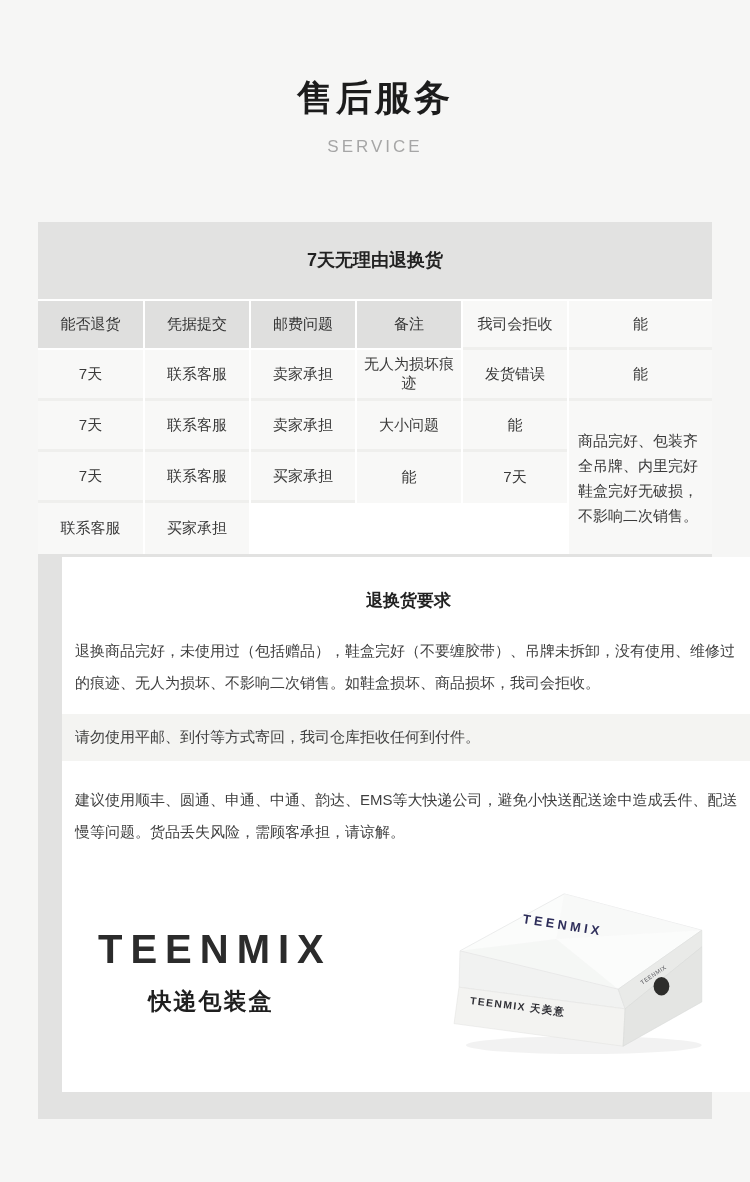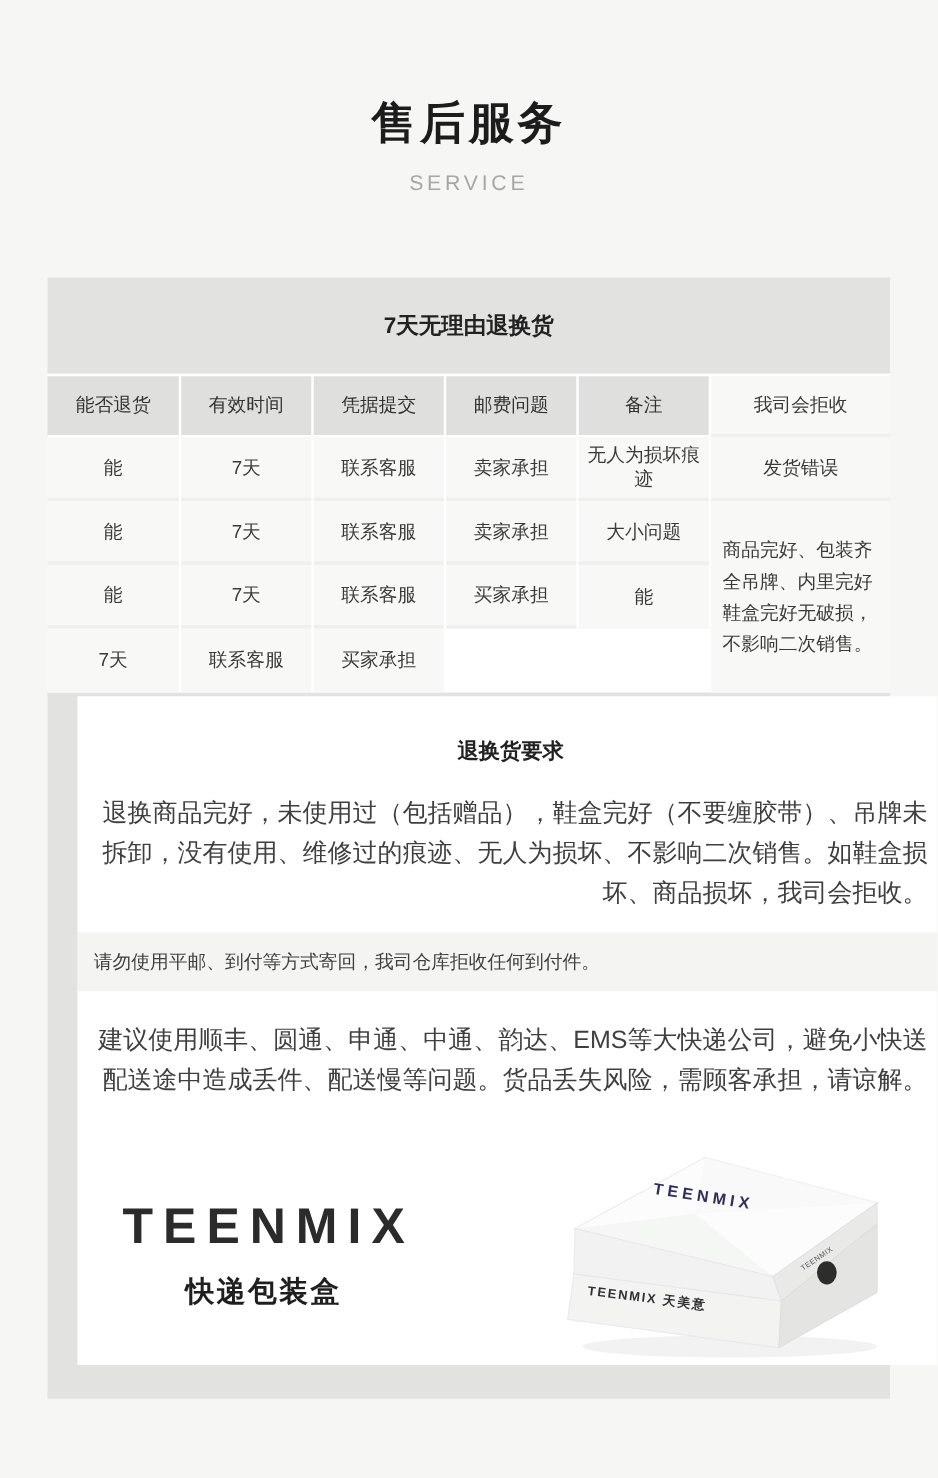--- a/index.html
+++ b/index.html
@@ -31,21 +31,21 @@
   .td { background:#f8f8f7; }
   .td.sep { border-bottom:3px solid #efefed; }
   .td.remark-merged {
     grid-column:6; grid-row:3 / span 3;
     justify-content:flex-start; text-align:left;
     padding:0 9px; line-height:25px;
   }
   
   .inner { margin:3px 24px 0; width:693px; height:535px; background:#ffffff; overflow:hidden; }
   .req-title { padding-top:32px; text-align:center; font-size:17px; font-weight:700; color:#222; }
-  .para { margin:23px 13px 0; font-size:20px; line-height:32px; color:#3f3f3f;text-align:right; }
+  .para { margin:23px 13px 0; font-size:15px; line-height:32px; color:#3f3f3f; }
   .notice { margin-top:15px; background:#f4f4f2; padding:14px 13px; font-size:15px; color:#3f3f3f; }
   
   .packaging { display:flex; align-items:center; justify-content:space-between; margin-top:38px; padding:0 42px 0 28px; }
   .brand-block { text-align:center; }
   .brand { font-size:40px; font-weight:600; color:#262626; letter-spacing:8px; padding-left:8px; color:#2b2b2b; }
   .brand-label { margin-top:14px; font-size:23px; font-weight:700; color:#1f1f1f; letter-spacing:2px; }
   .box-svg { width:278px; height:172px; display:block; }
 </style>
 </head>
 <body>
@@ -57,21 +57,20 @@
     <div class="hdr-sub">SERVICE</div>
   </div>
 
   <div class="panel">
 
     <div class="panel-title">7天无理由退换货</div>
 
     <div class="tbl">
 
       <div class="cell th">能否退货</div>
-      <div class="cell th">有效时间</div>
       <div class="cell th">凭据提交</div>
       <div class="cell th">邮费问题</div>
       <div class="cell th">备注</div>
 
       <div class="cell td sep">我司会拒收</div>
       <div class="cell td sep">能</div>
       <div class="cell td sep">7天</div>
       <div class="cell td sep">联系客服</div>
       <div class="cell td sep">卖家承担</div>
       <div class="cell td sep">无人为损坏痕迹</div>

